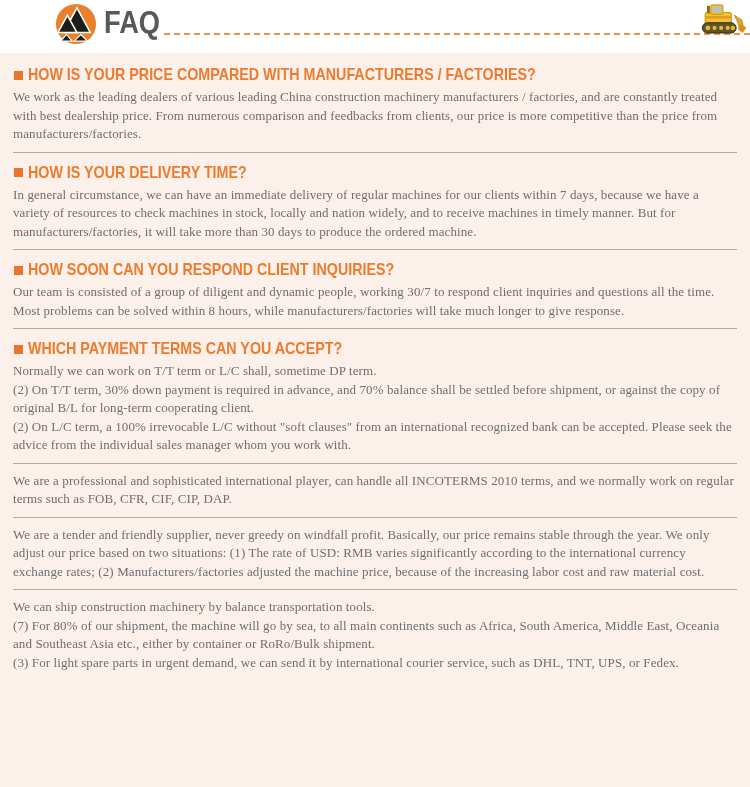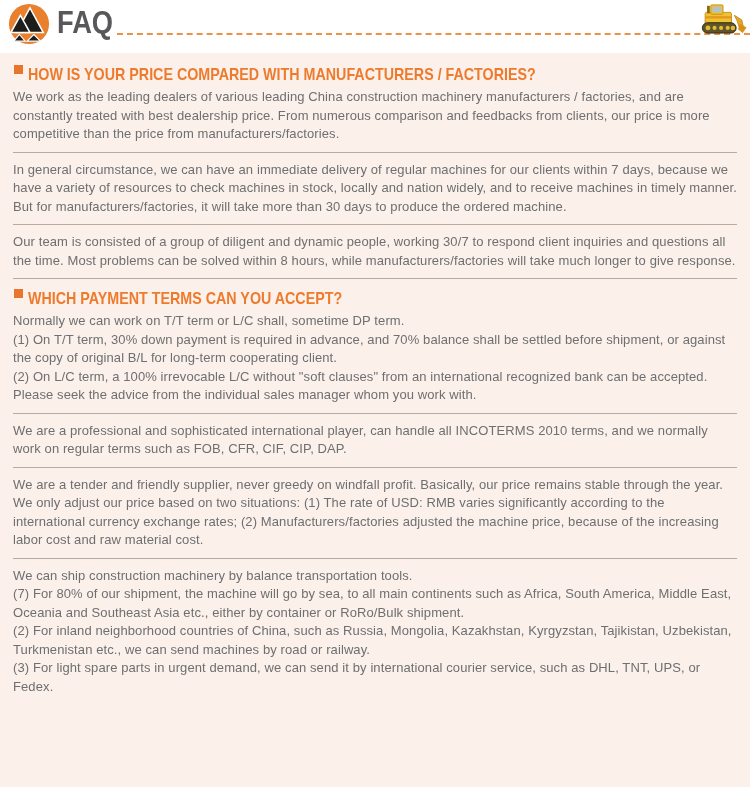--- a/index.html
+++ b/index.html
@@ -12,20 +12,21 @@
     overflow: hidden;
   }
   
   .header {
     position: relative;
     height: 53px;
     background: #ffffff;
     display: flex;
     align-items: flex-start;
     padding: 3px 0 0 8px;
+    margin-left: 47px;
   }
   .logo-svg { width: 42px; height: 42px; display: block; }
   .faq-title {
     margin-left: 7px;
     font-size: 31px;
     font-weight: 700;
     color: #58585A;
     line-height: 40px;
     transform: scaleX(0.88);
     transform-origin: 0 50%;
@@ -48,20 +49,21 @@
     padding: 2px 13px 0 13px;
     overflow: hidden;
   }
   .faq-section {
     border-bottom: 1px solid #B9AAA1;
     padding: 8px 0 8px 0;
   }
   .faq-section:last-child { border-bottom: none; }
   .question-row {
     display: flex;
+    align-items: center;
     margin: 2px 0 3px 1px;
     height: 20px;
   }
   .bullet-square {
     width: 9px;
     height: 9px;
     background: #E8752B;
     flex: 0 0 9px;
     margin-right: 5px;
   }
@@ -73,20 +75,21 @@
     transform: scaleX(0.84);
     transform-origin: 0 50%;
     letter-spacing: 0px;
   }
   .answer-block { }
   .answer-line {
     color: #6E6F71;
     font-size: 13px;
     line-height: 18.5px;
     letter-spacing: 0.1px;
+    font-family: Liberation Serif, serif;
   }
 </style>
 </head>
 <body>
 
 <div class="header">
   <span>
     <svg class="logo-svg" viewBox="0 0 44 44">
       <circle cx="22" cy="22" r="21" fill="#E8802D"></circle>
       <polygon points="23,5 37,31 9,31" fill="#1d1d1b" stroke="#ffffff" stroke-width="1.6"></polygon>
@@ -126,56 +129,63 @@
     <div class="question-row">
       <span class="bullet-square"></span>
       <span class="question-text">HOW IS YOUR PRICE COMPARED WITH MANUFACTURERS / FACTORIES?</span>
     </div>
     <div class="answer-block">
         <p class="answer-line">We work as the leading dealers of various leading China construction machinery manufacturers / factories, and are constantly treated with best dealership price. From numerous comparison and feedbacks from clients, our price is more competitive than the price from manufacturers/factories.</p>
       </div>
   </div>
 
   <div class="faq-section">
+    <div class="question-row">
+      <span class="bullet-square"></span>
+      <span class="question-text">HOW IS YOUR DELIVERY TIME?</span>
+    </div>
     <div class="answer-block">
         <p class="answer-line">In general circumstance, we can have an immediate delivery of regular machines for our clients within 7 days, because we have a variety of resources to check machines in stock, locally and nation widely, and to receive machines in timely manner. But for manufacturers/factories, it will take more than 30 days to produce the ordered machine.</p>
       </div>
   </div>
 
   <div class="faq-section">
+    <div class="question-row">
+      <span class="bullet-square"></span>
+      <span class="question-text">HOW SOON CAN YOU RESPOND CLIENT INQUIRIES?</span>
+    </div>
     <div class="answer-block">
         <p class="answer-line">Our team is consisted of a group of diligent and dynamic people, working 30/7 to respond client inquiries and questions all the time. Most problems can be solved within 8 hours, while manufacturers/factories will take much longer to give response.</p>
       </div>
   </div>
 
   <div class="faq-section">
     <div class="question-row">
       <span class="bullet-square"></span>
       <span class="question-text">WHICH PAYMENT TERMS CAN YOU ACCEPT?</span>
     </div>
     <div class="answer-block">
         <p class="answer-line">Normally we can work on T/T term or L/C shall, sometime DP term.</p>
-        <p class="answer-line">(1) On T/T term, 30% down payment is required in advance, and 70% balance shall be settled before shipment, or against the copy of original B/L for long-term cooperating client.</p>
+        <p class="answer-line">(2) On T/T term, 30% down payment is required in advance, and 70% balance shall be settled before shipment, or against the copy of original B/L for long-term cooperating client.</p>
         <p class="answer-line">(2) On L/C term, a 100% irrevocable L/C without "soft clauses" from an international recognized bank can be accepted. Please seek the advice from the individual sales manager whom you work with.</p>
       </div>
   </div>
 
   <div class="faq-section">
     <div class="answer-block">
         <p class="answer-line">We are a professional and sophisticated international player, can handle all INCOTERMS 2010 terms, and we normally work on regular terms such as FOB, CFR, CIF, CIP, DAP.</p>
       </div>
   </div>
 
   <div class="faq-section">
     <div class="answer-block">
         <p class="answer-line">We are a tender and friendly supplier, never greedy on windfall profit. Basically, our price remains stable through the year. We only adjust our price based on two situations: (1) The rate of USD: RMB varies significantly according to the international currency exchange rates; (2) Manufacturers/factories adjusted the machine price, because of the increasing labor cost and raw material cost.</p>
       </div>
   </div>
 
   <div class="faq-section">
     <div class="answer-block">
         <p class="answer-line">We can ship construction machinery by balance transportation tools.</p>
         <p class="answer-line">(7) For 80% of our shipment, the machine will go by sea, to all main continents such as Africa, South America, Middle East, Oceania and Southeast Asia etc., either by container or RoRo/Bulk shipment.</p>
-        <p class="answer-line">(2) For inland neighborhood countries of China, such as Russia, Mongolia, Kazakhstan, Kyrgyzstan, Tajikistan, Uzbekistan, Turkmenistan etc., we can send machines by road or railway.</p>
         <p class="answer-line">(3) For light spare parts in urgent demand, we can send it by international courier service, such as DHL, TNT, UPS, or Fedex.</p>
       </div>
   </div>
 </div>
 
 </body></html>

